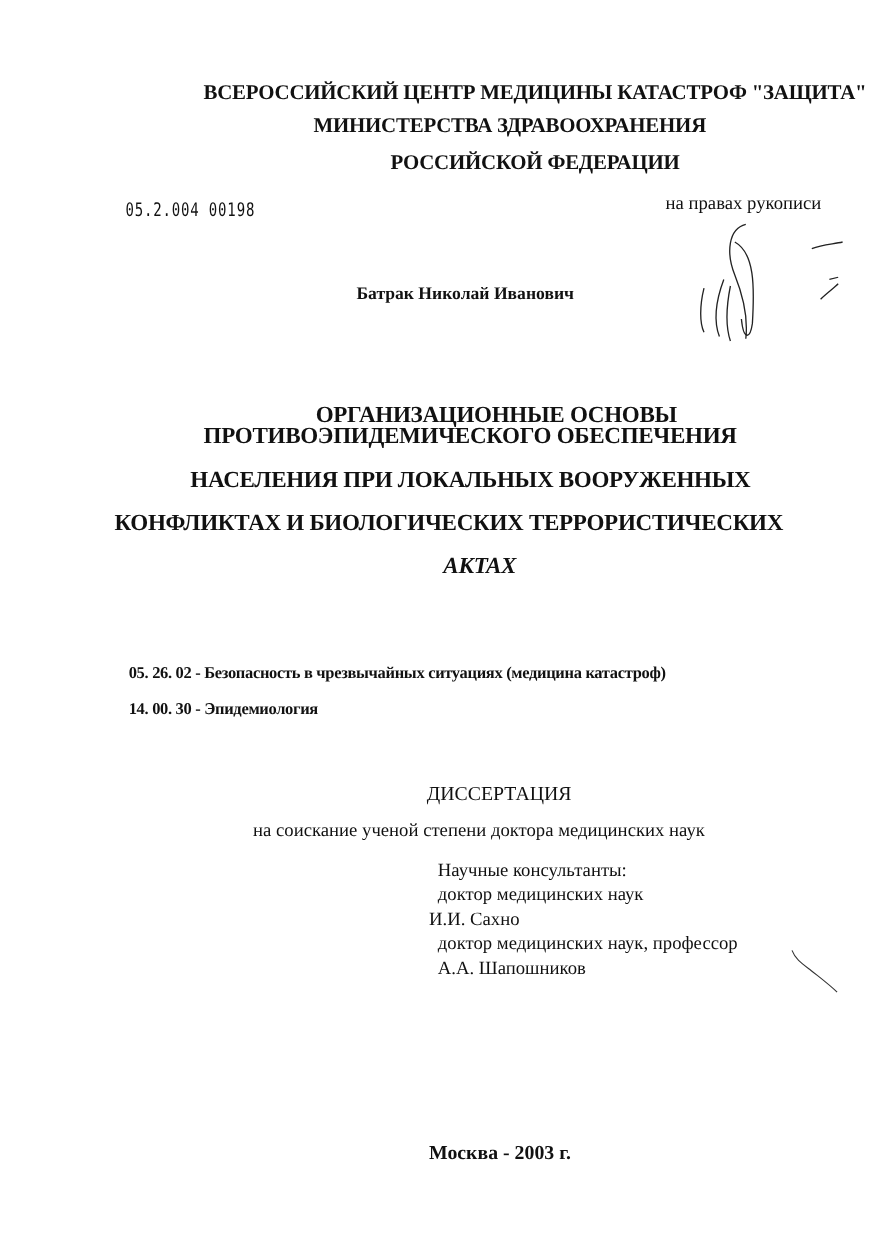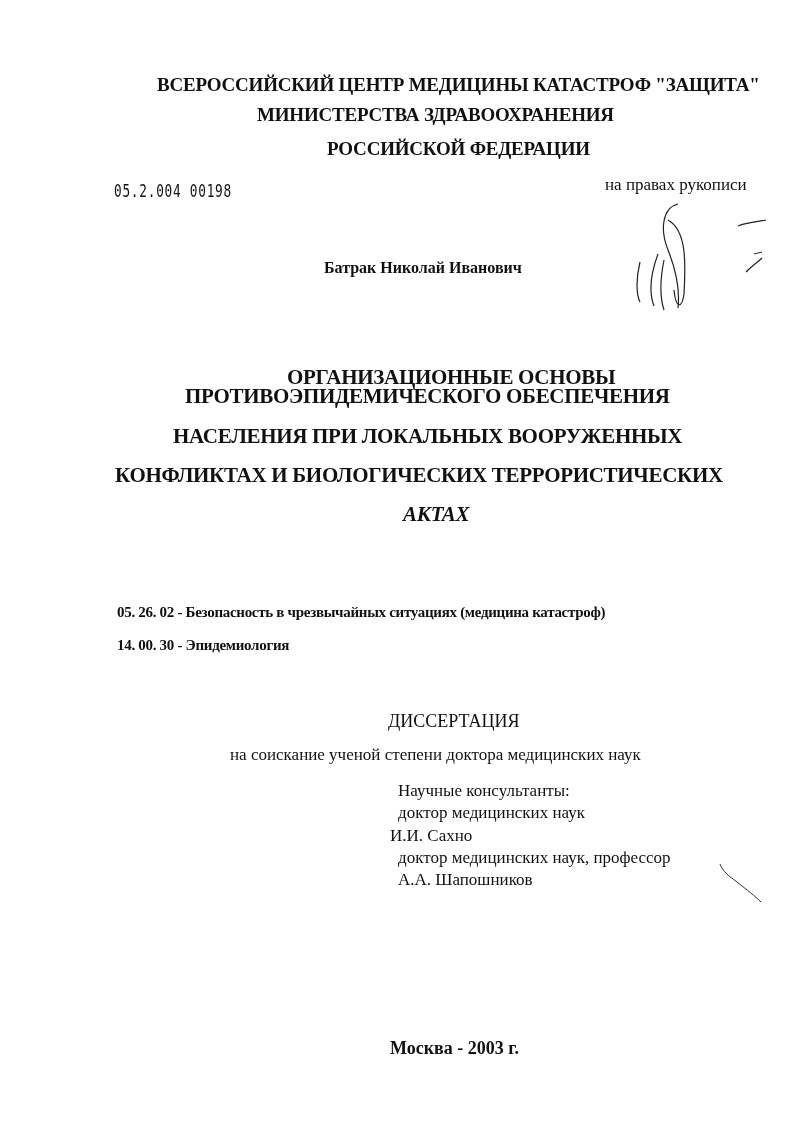--- a/index.html
+++ b/index.html
@@ -1,19 +1,19 @@
 <!DOCTYPE html>
 <html><head>
   <meta charset="utf-8">
   <style>
     html, body { margin:0; padding:0; }
     body { width:794px; height:1141px; background:#ffffff; position:relative; overflow:hidden; color:#111; font-family:"Liberation Serif", serif; }
     .abs { position:absolute; white-space:nowrap; }
     .bold { font-weight:bold; }
-    .hdr { font-size:19px; font-weight:bold; letter-spacing:-0.2px; }
+    .hdr { font-size:19px; font-weight:bold; letter-spacing:-0.2px;margin-left:28px; }
     .title { font-size:21px; font-weight:bold; letter-spacing:-0.3px; }
     .spec { font-size:15px; font-weight:bold; letter-spacing:-0.3px; }
     .reg { font-size:17px; }
     .mono { font-family:"DejaVu Sans Mono", monospace; font-size:17px; letter-spacing:1px; transform:scaleX(0.75); transform-origin:left; }
     svg.sig { position:absolute; }
   </style>
 </head>
 <body>
 
 <div>
@@ -34,21 +34,21 @@
     <path d="M40 72 C36 88,36 104,40 112" stroke="#222" stroke-width="1.2" fill="none"></path>
     <path d="M64 70 C60 90,60 108,64 120" stroke="#222" stroke-width="1.2" fill="none"></path>
     <path d="M138 36 C148 32,158 32,166 30" stroke="#222" stroke-width="1.2" fill="none"></path>
     <path d="M146 82 C152 76,158 72,162 68" stroke="#222" stroke-width="1.2" fill="none"></path>
     <path d="M154 64 L162 62" stroke="#222" stroke-width="1" fill="none"></path>
   </svg>
 
   <div class="abs title" style="left:287px; top:344px;margin-top:21px;">ОРГАНИЗАЦИОННЫЕ ОСНОВЫ</div>
   <div class="abs title" style="left:185px; top:384px;">ПРОТИВОЭПИДЕМИЧЕСКОГО ОБЕСПЕЧЕНИЯ</div>
   <div class="abs title" style="left:173px; top:424px;">НАСЕЛЕНИЯ ПРИ ЛОКАЛЬНЫХ ВООРУЖЕННЫХ</div>
-  <div class="abs title" style="left:115px; top:463px;">КОНФЛИКТАХ И БИОЛОГИЧЕСКИХ ТЕРРОРИСТИЧЕСКИХ</div>
+  <div class="abs title" style="left:104px; top:463px;">КОНФЛИКТАХ И БИОЛОГИЧЕСКИХ ТЕРРОРИСТИЧЕСКИХ</div>
   <div class="abs title" style="left:403px; top:502px;font-style:italic;">АКТАХ</div>
 
   <div class="abs spec" style="left:117px; top:604px;">05. 26. 02 - Безопасность в чрезвычайных ситуациях (медицина катастроф)</div>
   <div class="abs spec" style="left:117px; top:637px;">14. 00. 30 - Эпидемиология</div>
 
   <div class="abs reg" style="left:388px; top:711px; font-size:18px;">ДИССЕРТАЦИЯ</div>
   <div class="abs reg" style="left:230px; top:745px;">на соискание ученой степени доктора медицинских наук</div>
 
   <div class="abs reg" style="left:398px; top:781px;">Научные консультанты:</div>
   <div class="abs reg" style="left:398px; top:803px;">доктор медицинских наук</div>

